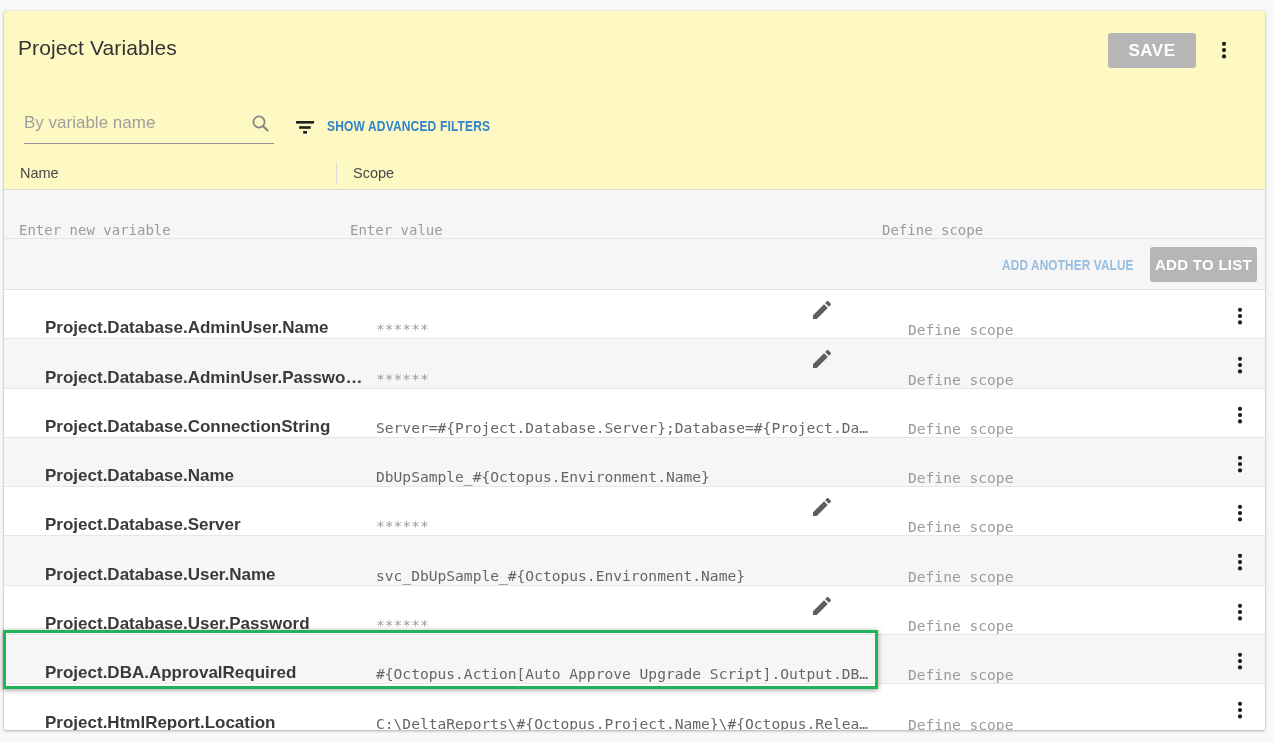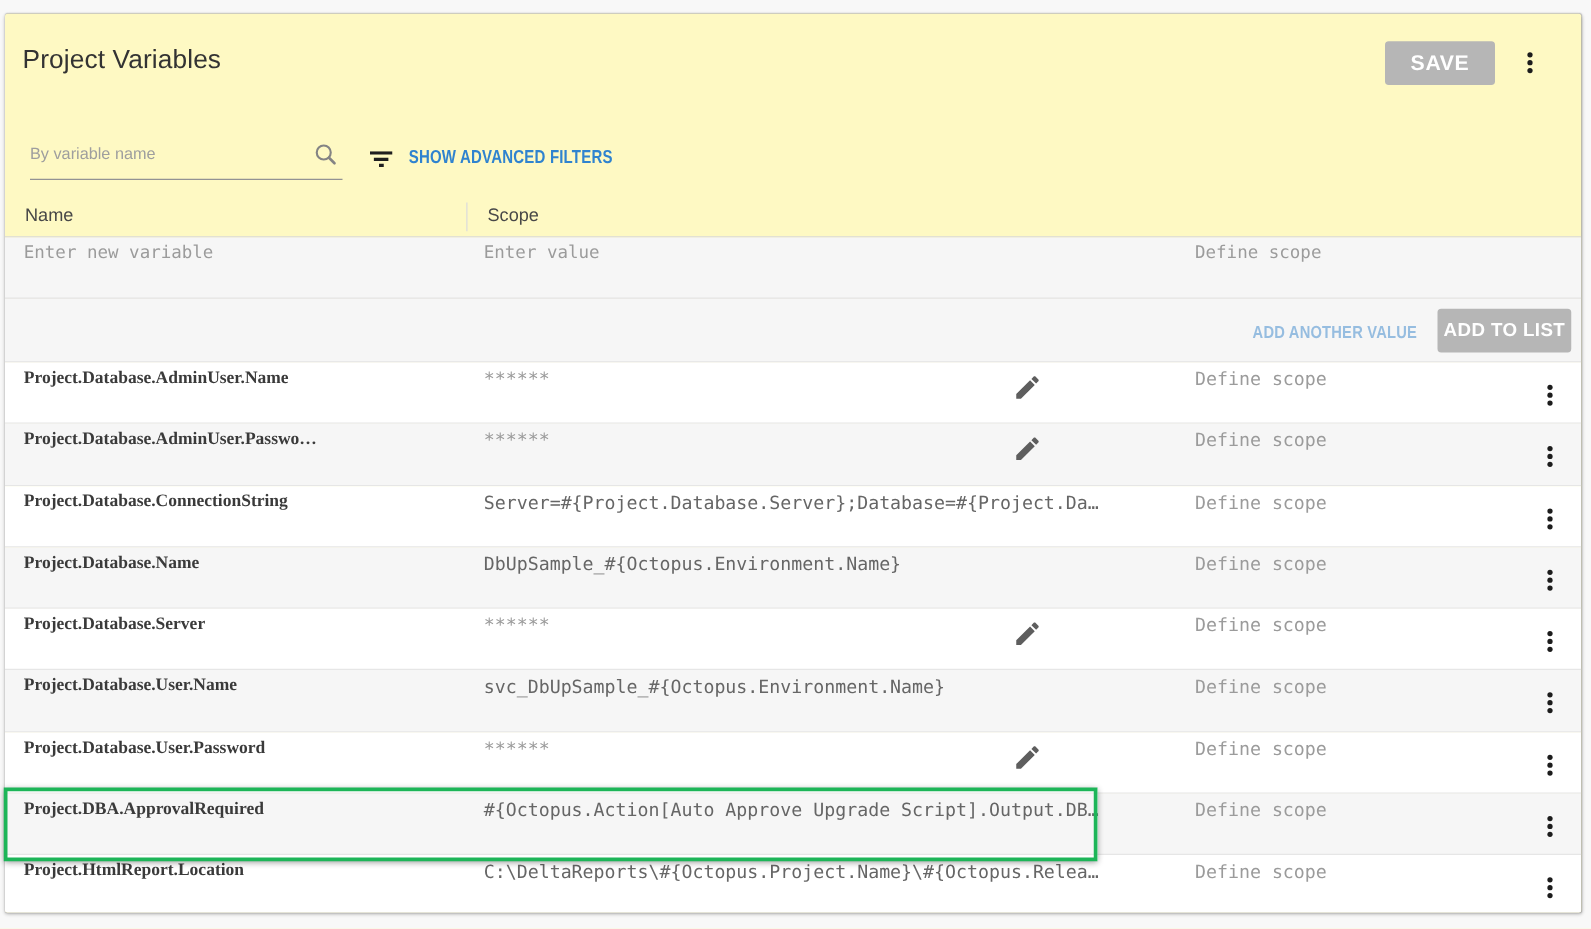--- a/index.html
+++ b/index.html
@@ -30,34 +30,34 @@
   }
   .kebab-btn {
     position:absolute; left:1208px; top:27px; width:24px; height:24px;
     background:none; border:none; padding:0; cursor:pointer;
   }
   
   .filter-bar { position:relative; height:69px; }
   .search-wrap { position:absolute; left:20px; top:18px; width:250px; height:35px; border-bottom:1px solid #939393; }
   .search-input {
     width:222px; height:32px; border:none; outline:none; background:transparent;
-    font-family:inherit; font-size:13px; color:#333; padding-bottom:5px;
+    font-family:inherit; font-size:17px; color:#333; padding-bottom:5px;
   }
   .search-input::placeholder { color:#9e9e9e; opacity:1; }
   .search-icon { position:absolute; right:4px; top:5px; }
   .filter-icon { position:absolute; left:292px; top:30px; }
   .adv-link {
     position:absolute; left:323px; display:inline-block;
     font-size:15px; font-weight:700; color:#2f83cf; letter-spacing:0.2px;
     transform:scaleX(0.80); transform-origin:left center; top:26px;
     text-decoration:none; cursor:pointer; white-space:nowrap;
   }
   
   .vtable { position:relative; }
-  .row { position:relative; display:flex; align-items:flex-start;gap:37px; }
+  .row { position:relative; display:flex; align-items:flex-end; }
   .col-name  { width:332px; padding-left:15px; }
   .thead .col-name { padding-left:16px; }
   .col-value { width:530px; padding-left:14px; }
   .col-scope { flex:1; padding-left:16px; }
   .thead { height:30px; border-bottom:1px solid #d9d9d9; }
   .thead .col { font-size:14.5px; color:#484848; position:relative; top:-1.5px; }
   .thead .col-value, .thead .col-scope { border-left:1px solid #dcdcdc; align-self:stretch; display:flex; align-items:center; margin:3px 0; }
   .thead .col-name { align-self:stretch; display:flex; align-items:center; margin:3px 0; }
   .entry-row { height:48.8px; background:#f6f6f6; border-bottom:1px solid #e4e4e4; padding-top:4px; }
   .entry-row .ph { font-family:"DejaVu Sans Mono", monospace; font-size:14px; color:#9b9b9b; }
@@ -71,21 +71,21 @@
     transform:scaleX(0.84); transform-origin:right center; white-space:nowrap;
   }
   .add-to-list {
     width:107px; height:35px; margin-right:8px; flex:none;
     background:#b6b6b6; border:none; border-radius:3px;
     color:#fff; font-family:inherit; font-size:15px; font-weight:700; letter-spacing:0.3px;
     cursor:default;
   }
   .data-row { height:49.3px; border-bottom:1px solid #e6e6e6; background:#fff; padding-top:5px; }
   .data-row.alt { background:#f6f6f6; }
-  .data-row .name { font-family:Liberation Serif, serif; font-size:14px; font-weight:700; color:#3a3a3a; white-space:nowrap; }
+  .data-row .name { font-family:Liberation Sans, sans-serif; font-size:17px; font-weight:700; color:#3a3a3a; white-space:nowrap;margin-left:26px; }
   .data-row .value { font-family:"DejaVu Sans Mono", monospace; font-size:14.6px; color:#666666; white-space:nowrap; }
   .data-row .value.masked { color:#9b9b9b; }
   .data-row .scope { font-family:"DejaVu Sans Mono", monospace; font-size:14.6px; color:#9b9b9b; }
   .pencil { position:absolute; left:806px; top:8px; }
   .row-kebab { position:absolute; left:1224px; top:14px; width:24px; height:24px; background:none; border:none; padding:0; cursor:pointer; }
   .hl-box {
     position:absolute; left:3px; top:630px; width:875px; height:59px;
     border:3px solid #1db558; box-shadow:0 1px 5px rgba(0,0,0,0.40);
     pointer-events:none; z-index:5;
   }

